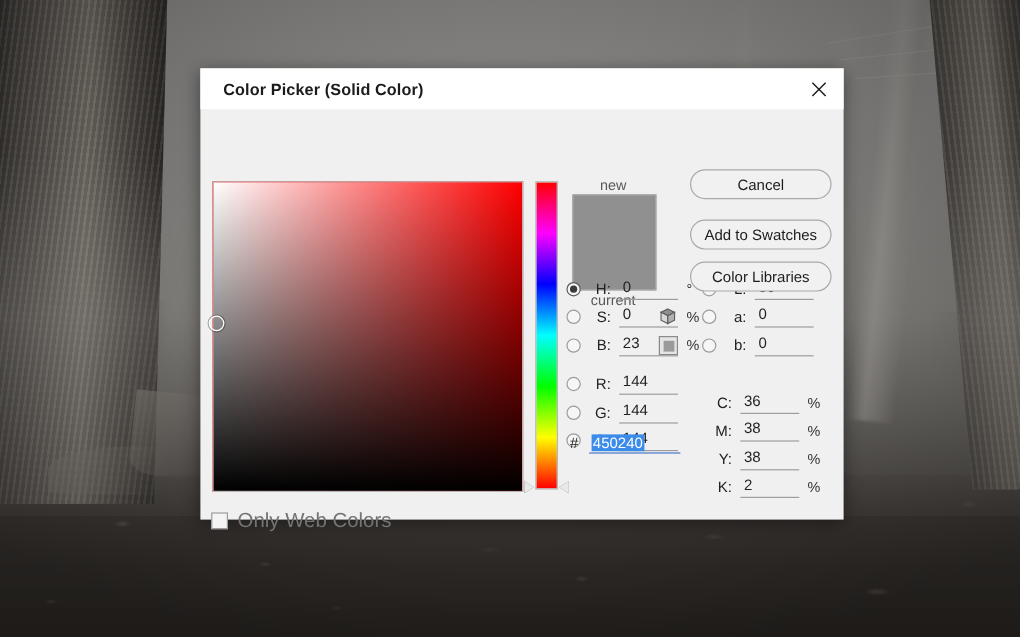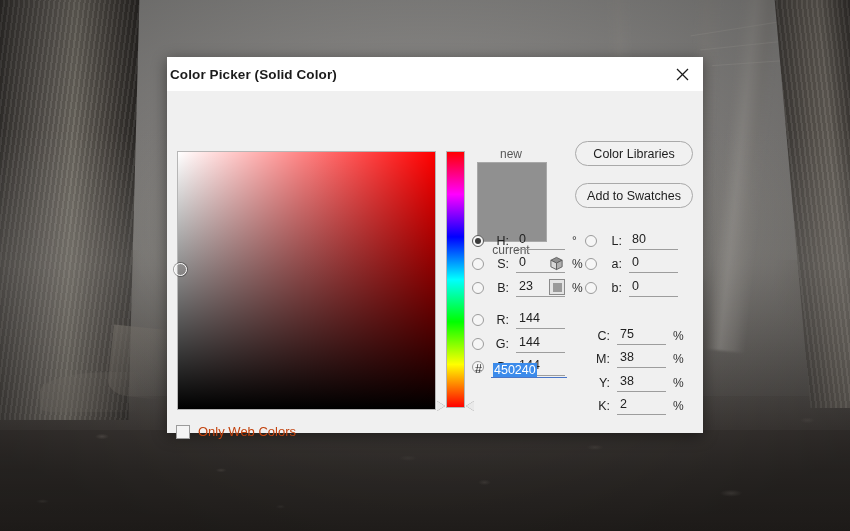--- a/index.html
+++ b/index.html
@@ -62,21 +62,21 @@
   .branchline{position:absolute;background:rgba(170,166,160,.35);height:1px;filter:blur(.4px);}
   .mist{position:absolute;left:0;top:130px;width:850px;height:300px;
     background:linear-gradient(180deg, rgba(155,152,148,0) 0%, rgba(158,155,150,.30) 45%, rgba(120,116,112,.12) 100%);}
   .vignette{position:absolute;inset:0;
     background:radial-gradient(ellipse 70% 62% at 50% 42%, rgba(0,0,0,0) 40%, rgba(0,0,0,.32) 100%);}
 
   
   .dialog{position:absolute;left:167px;top:57px;width:536px;height:376px;
     background:#f0f0f0;box-shadow:0 3px 14px rgba(0,0,0,.45);}
   .titlebar{height:34px;background:#ffffff;display:flex;align-items:center;
-    padding:0 0 0 3px;position:relative;}
+    padding:0 0 0 19px;position:relative;}
   .title-text{font-size:13.5px;font-weight:bold;color:#1b1b1b;letter-spacing:.1px;}
   .close-btn{position:absolute;right:0;top:0;width:42px;height:34px;
     display:flex;align-items:center;justify-content:center;cursor:pointer;}
   .close-btn svg{display:block;}
 
   .body{position:relative;height:342px;}
 
   
   .sb-field{position:absolute;left:10px;top:60px;width:257px;height:257px;
     background:#ff0000;border:1px solid #b6b6b6;}
@@ -92,21 +92,21 @@
       #ff0000 0%, #ff00ff 16.6%, #0000ff 33.3%, #00ffff 50%,
       #00ff00 66.6%, #ffff00 83.3%, #ff0000 100%);}
   .hue-mark{position:absolute;width:0;height:0;
     border-top:5px solid transparent;border-bottom:5px solid transparent;}
   .hue-mark.left{left:-9px;border-left:8px solid #e9e9e9;filter:drop-shadow(0 0 .6px #666);}
   .hue-mark.right{right:-9px;border-right:8px solid #e9e9e9;filter:drop-shadow(0 0 .6px #666);}
 
   
   .webrow{position:absolute;left:9px;top:333px;display:flex;align-items:center;gap:8px;}
   .chk{width:12px;height:12px;border:1px solid #9b9b9b;background:#f4f4f4;display:block;}
-  .webrow .lbl{font-size:13px;color:#c2410c;}
+  .webrow .lbl{font-size:17px;color:#737373;}
 
   
   .preview{position:absolute;left:310px;top:55px;width:68px;}
   .pv-label{font-size:12px;color:#585858;text-align:center;line-height:16px;}
   .pv-box{width:68px;height:78px;background:#909090;border:1px solid #a8a8a8;}
   .pv-icons{position:absolute;left:72px;top:110px;width:18px;}
   .pv-icons .sq{width:14px;height:14px;border:1px solid #8a8a8a;background:#e4e4e4;
     display:flex;align-items:center;justify-content:center;margin-top:4px;}
   .pv-icons .sq i{display:block;width:9px;height:9px;background:#9a9a9a;}
 
@@ -276,21 +276,21 @@
             <span class="radio"></span>
             <span class="flabel">b:</span>
             <span class="fval">0</span>
             <span class="funit"></span>
           </div>
         </div>
 
         <div class="colR2">
           <div class="frow">
             <span class="flabel">C:</span>
-            <span class="fval">75</span>
+            <span class="fval">36</span>
             <span class="funit">%</span>
           </div>
           <div class="frow">
             <span class="flabel">M:</span>
             <span class="fval">38</span>
             <span class="funit">%</span>
           </div>
           <div class="frow">
             <span class="flabel">Y:</span>
             <span class="fval">38</span>
@@ -305,19 +305,20 @@
       </div>
 
       <div class="hexrow">
         <span class="hexsym">#</span>
         <span class="hexfield">
           <span class="hexsel">450240</span>
         </span>
       </div>
 
       <div class="btns">
+        <div class="btn m1">Cancel</div>
+        <div class="btn m2">Add to Swatches</div>
         <div class="btn m1">Color Libraries</div>
-        <div class="btn m2">Add to Swatches</div>
       </div>
 
     </div>
   </div>
 </div>
 
 </body></html>

